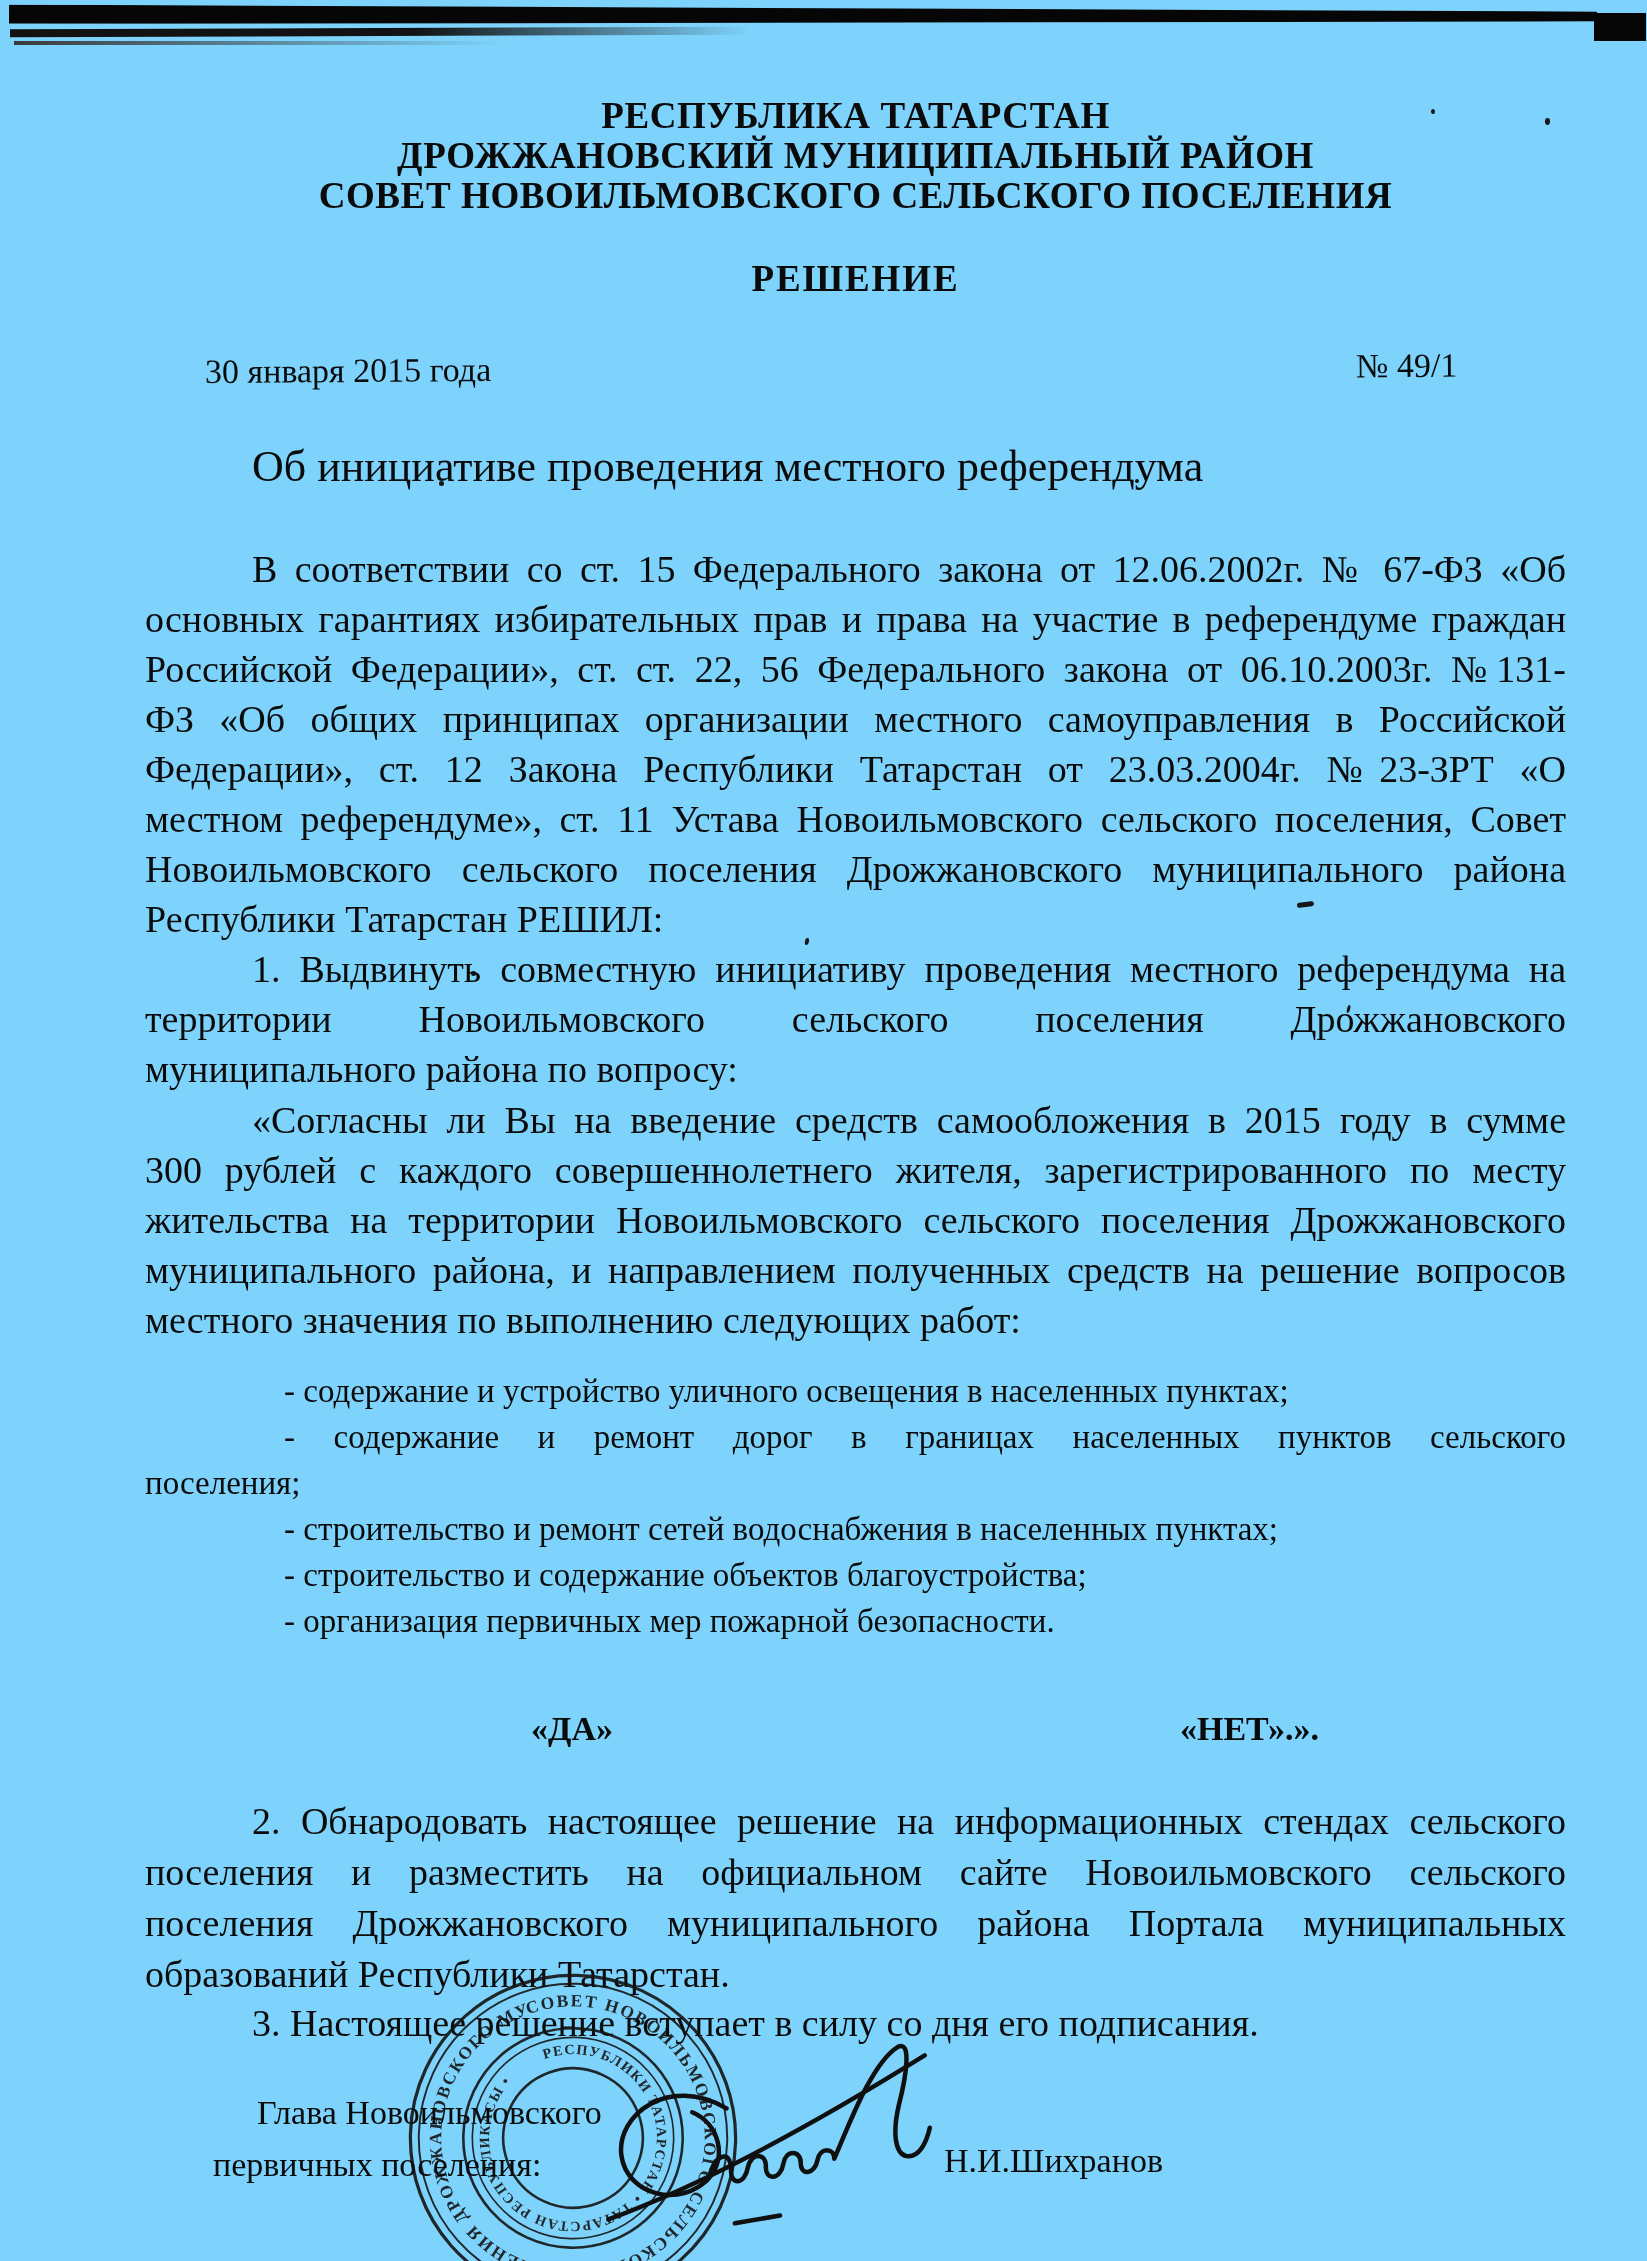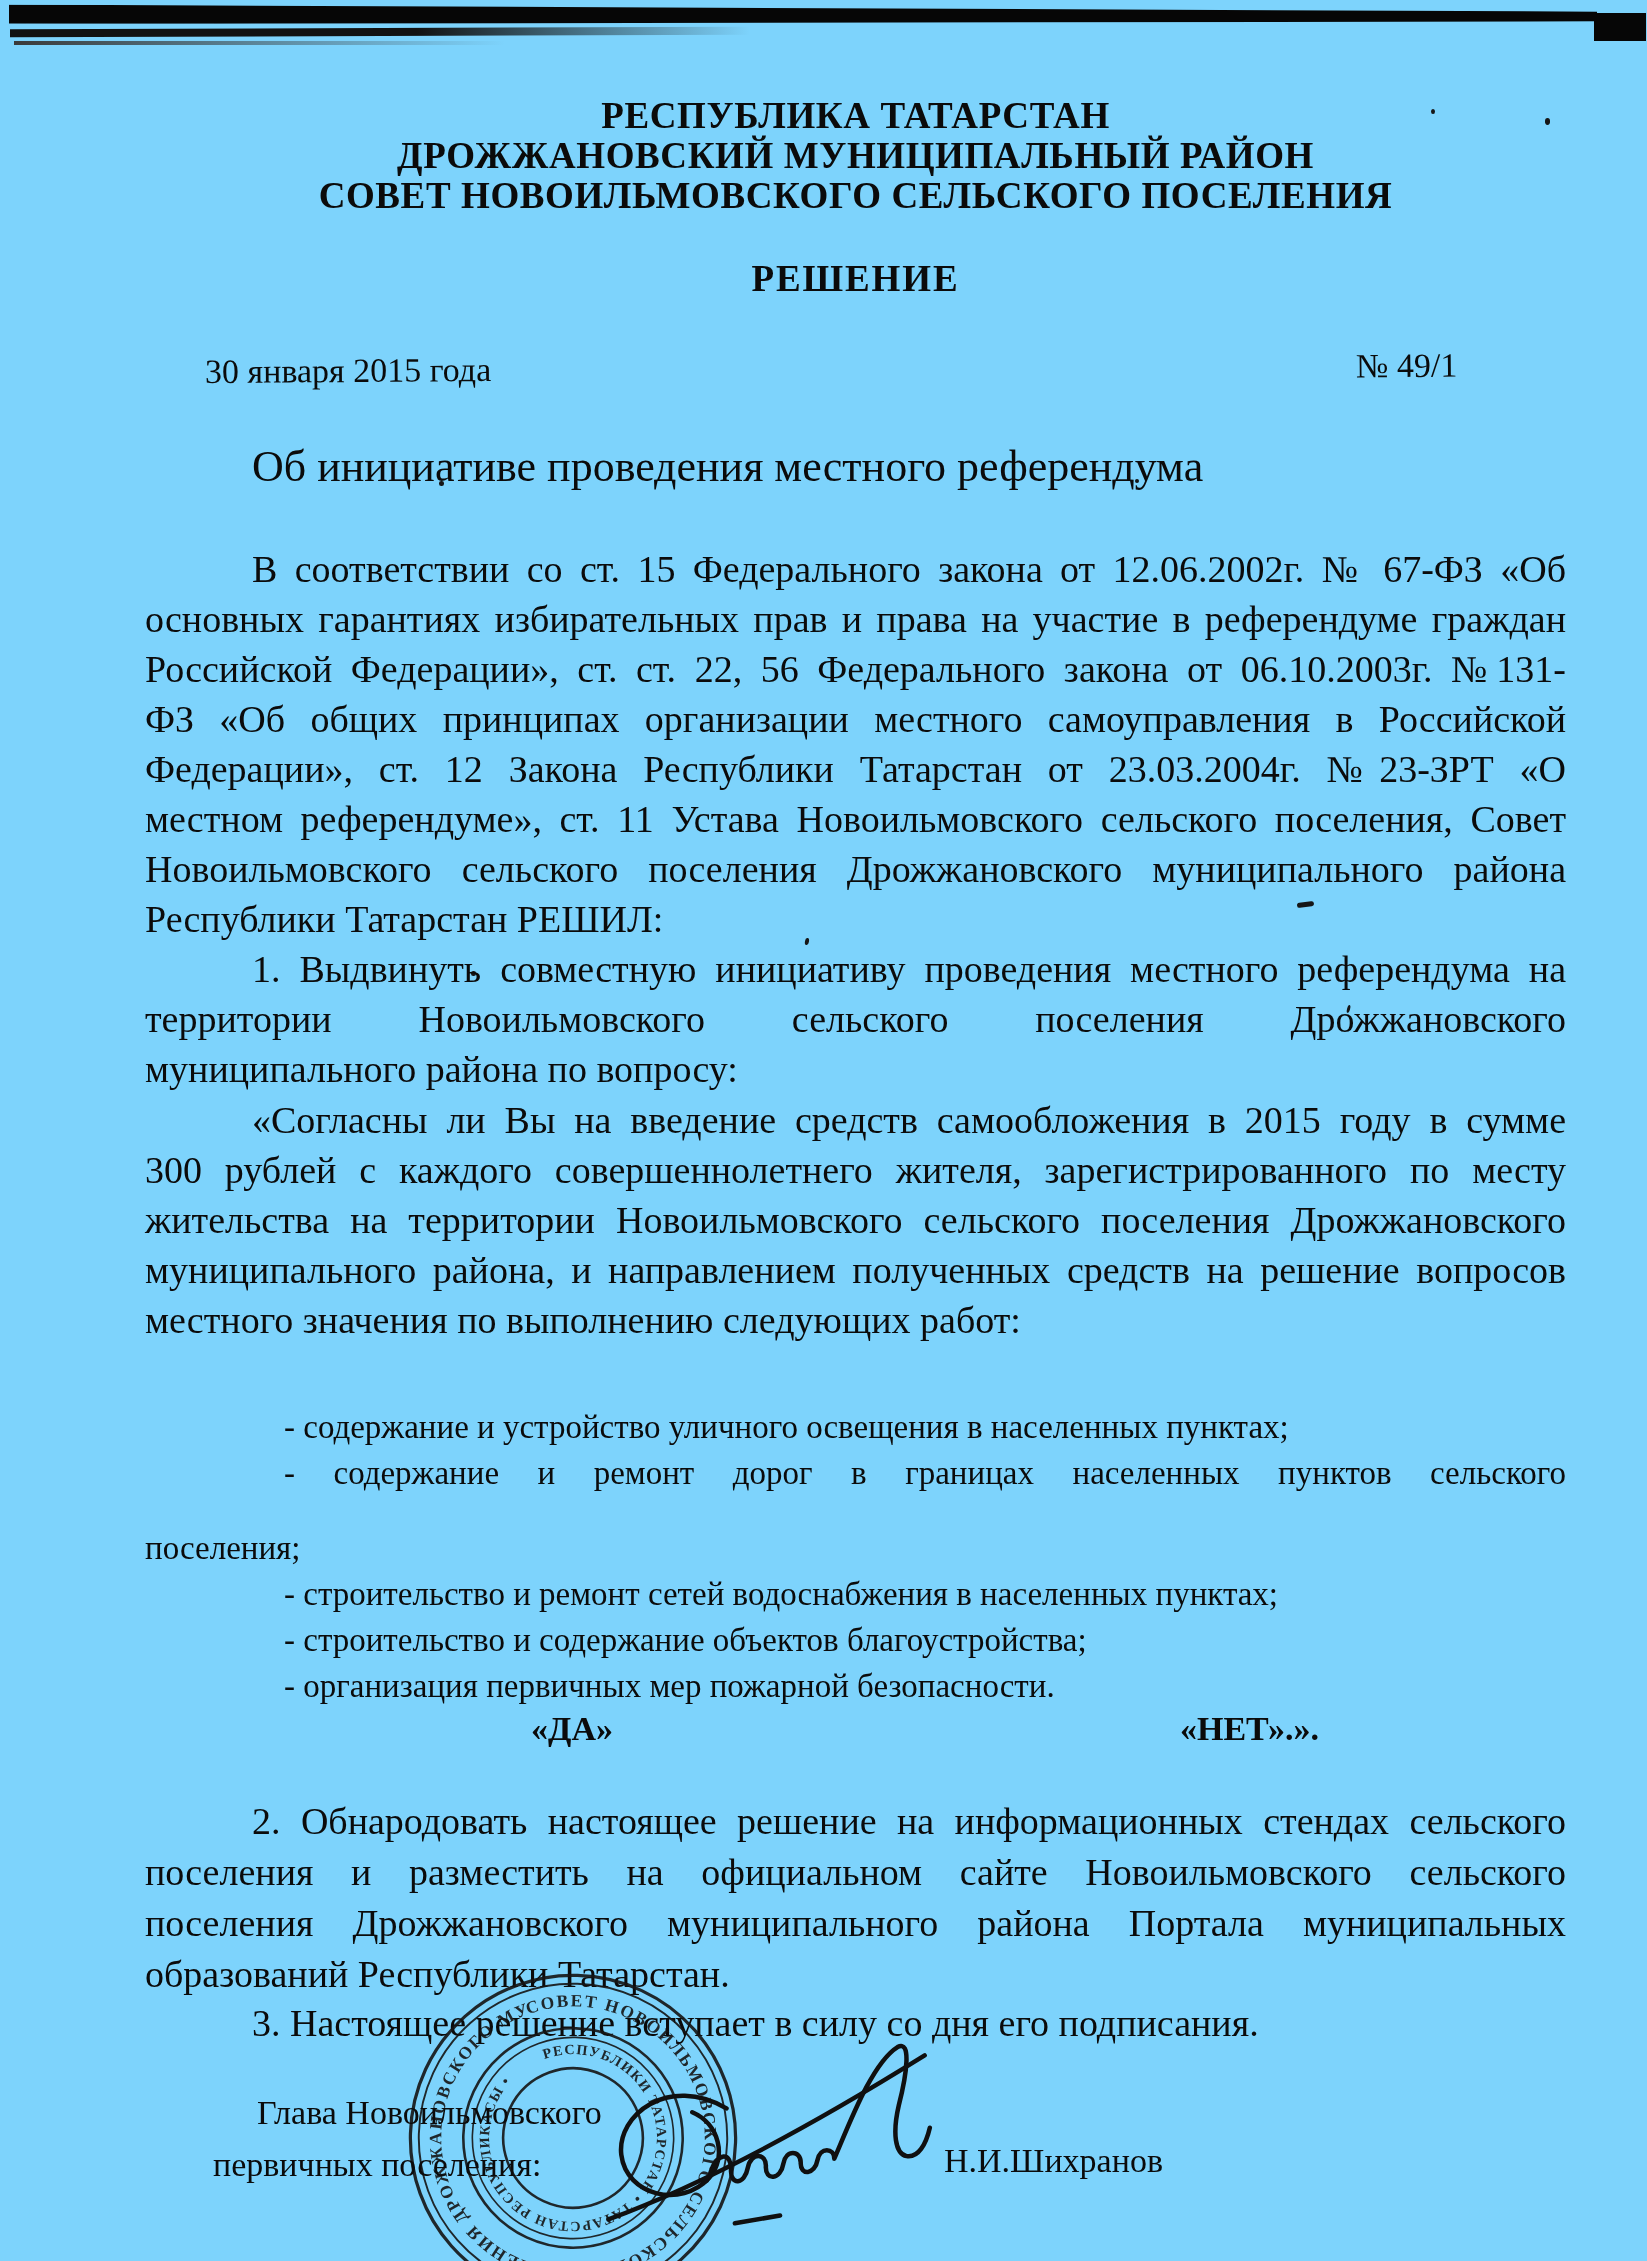--- a/index.html
+++ b/index.html
@@ -38,23 +38,23 @@
 
   
   .para { position:absolute; left:145px; width:1421px; font-size:38px; }
   .para .ln { height:50px; line-height:50px; text-align:justify; white-space:normal; }
   .para .jl { text-align-last:justify; }
   .para .first { text-indent:107px; }
   .p1 { top:544px; }
   .p2 { top:944px; }
   .p3 { top:1095px; }
 
-  .works { position:absolute; left:145px; top:1404px; width:1421px; font-size:33px; }
+  .works { position:absolute; left:145px; top:1368px; width:1421px; font-size:33px; }
   .works .ln { height:46px; line-height:46px; padding-left:139px; text-align:left; }
-  .works .wrap { padding-left:0;margin-top:29px; }
+  .works .wrap { padding-left:0; }
   .works .jl { text-align:justify; text-align-last:justify; }
 
   .vote-row { position:absolute; left:0; top:1710px; width:1647px; font-size:34px; font-weight:bold; }
   .vote-yes { position:absolute; left:531px; }
   .vote-no  { position:absolute; left:1172px;margin-left:8px; }
 
   .p4 { top:1796px; }
   .p4 .ln { height:51px; line-height:51px; }
   .p5 { top:1998px; }
 

